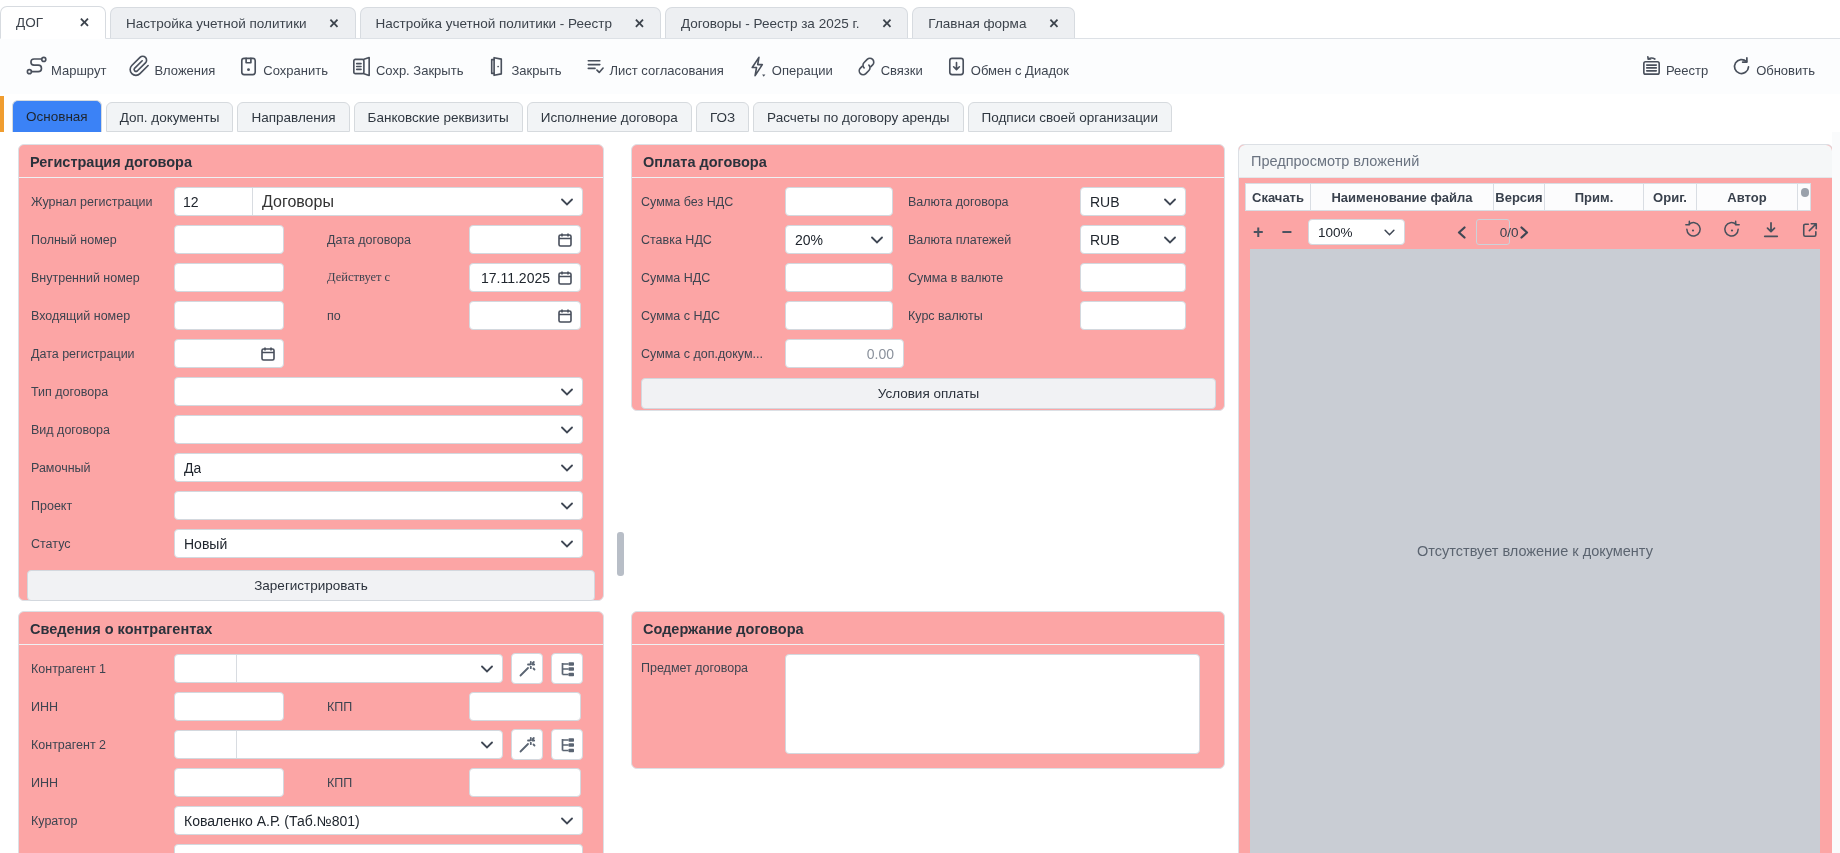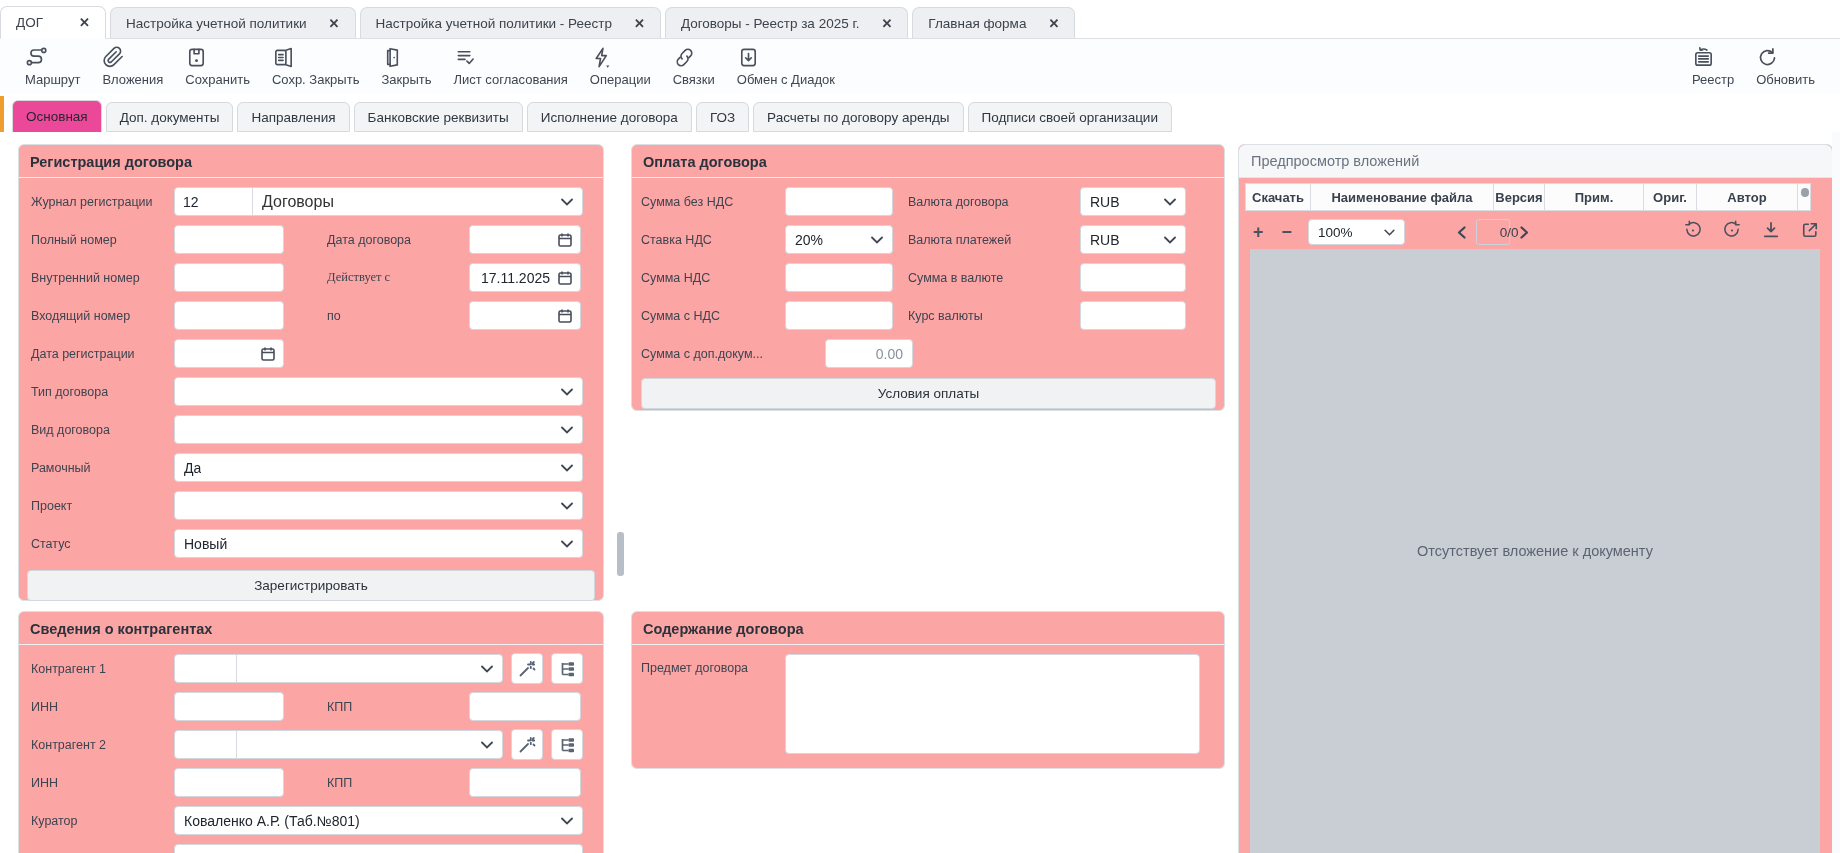--- a/index.html
+++ b/index.html
@@ -12,32 +12,32 @@
   .tabbar{height:38px;background:#fff;border-bottom:1px solid #dde1e6;display:flex;align-items:flex-end;}
   .wtab{
     height:31px;display:flex;align-items:center;gap:22px;padding:0 15px;
     background:#edeff2;border:1px solid #d7dbe0;border-bottom:none;border-radius:7px 7px 0 0;
     font-size:13.5px;color:#3c434c;margin-right:4px;box-sizing:border-box;cursor:default;white-space:nowrap;
   }
   .wtab.active{background:#fff;height:33px;margin-bottom:-1px;border-bottom:1px solid #fff;min-width:106px;justify-content:space-between;}
   .wtab .x{font-size:13px;font-weight:bold;color:#3c434c;}
   
   .toolbar{height:55px;background:#fcfdfe;display:flex;align-items:center;padding:0 14px;}
-  .tbtn{display:flex;flex-direction:column;align-items:flex-start;gap:3px;padding:4px 11px;font-size:13px;color:#3f4651;white-space:nowrap;cursor:default;}
+  .tbtn{display:flex;flex-direction:row;align-items:flex-end;gap:3px;padding:4px 11px;font-size:13px;color:#3f4651;white-space:nowrap;cursor:default;}
   .tbtn svg{display:block;}
   .tb-right{margin-left:auto;display:flex;}
   
   .subtabs{height:38px;background:#fff;display:flex;align-items:flex-end;padding-left:12px;position:relative;}
   .accent{position:absolute;left:0;top:2px;width:4px;height:36px;}
   .ftab{
     height:30px;display:flex;align-items:center;padding:0 13px;margin-right:4px;
     background:#f2f4f6;border:1px solid #d6dade;border-radius:6px 6px 0 0;
     font-size:13.5px;color:#2f3740;box-sizing:border-box;cursor:default;white-space:nowrap;
   }
-  .ftab.active{background:#ec4899;border-bottom:none;height:32px;color:#1f262e;}
+  .ftab.active{background:#3b82f6;border-bottom:none;height:32px;color:#1f262e;}
   
   .content{position:relative;height:722px;background:#fff;}
   .panel{position:absolute;background:#fca5a5;border:1px solid #dce0e5;border-radius:6px;box-sizing:border-box;}
   .ptitle{padding:9px 11px 7px;font-size:14.5px;font-weight:bold;color:#2b323c;border-bottom:1px solid #eef1f4;}
   .row{display:flex;align-items:center;margin:9px 20px 0 12px;height:29px;}
   .row .lbl{width:143px;flex:none;font-size:12.5px;color:#3d4450;}
   .fld{height:29px;box-sizing:border-box;border:1px solid #d3d8de;border-radius:4px;background:#fff;font-size:14px;color:#20262e;}
   input.fld{padding:0 8px;outline:none;font-family:inherit;}
   .grow{flex:1;min-width:0;}
   .select{display:flex;align-items:center;justify-content:space-between;padding:0 9px;cursor:default;}
@@ -488,21 +488,21 @@
 
     <div class="row" style="margin-left:9px;margin-right:8px;">
       <span class="lbl" style="width:144px;">Сумма с НДС</span>
       <input class="fld" style="width: 108px;">
       <span class="lbl2" style="margin-left:15px;width:172px;">Курс валюты</span>
       <input class="fld" style="width: 106px;">
     </div>
 
     <div class="row" style="margin-left:9px;margin-right:8px;">
       <span class="lbl" style="width:144px;">Сумма с доп.докум...</span>
-      <div class="fld numval" style="width:88px;margin-left:40px;">
+      <div class="fld numval" style="width:119px;">
           <span>0.00</span>
         </div>
     </div>
 
     <div class="bigbtn" style="margin:10px 8px 0 9px;">Условия оплаты</div>
   </div>
 
   <div class="panel" style="left:631px;top:479px;width:594px;height:158px;">
     <div class="ptitle">Содержание договора</div>
     <div class="row" style="margin-left:9px;margin-right:24px;height:auto;align-items:flex-start;">

